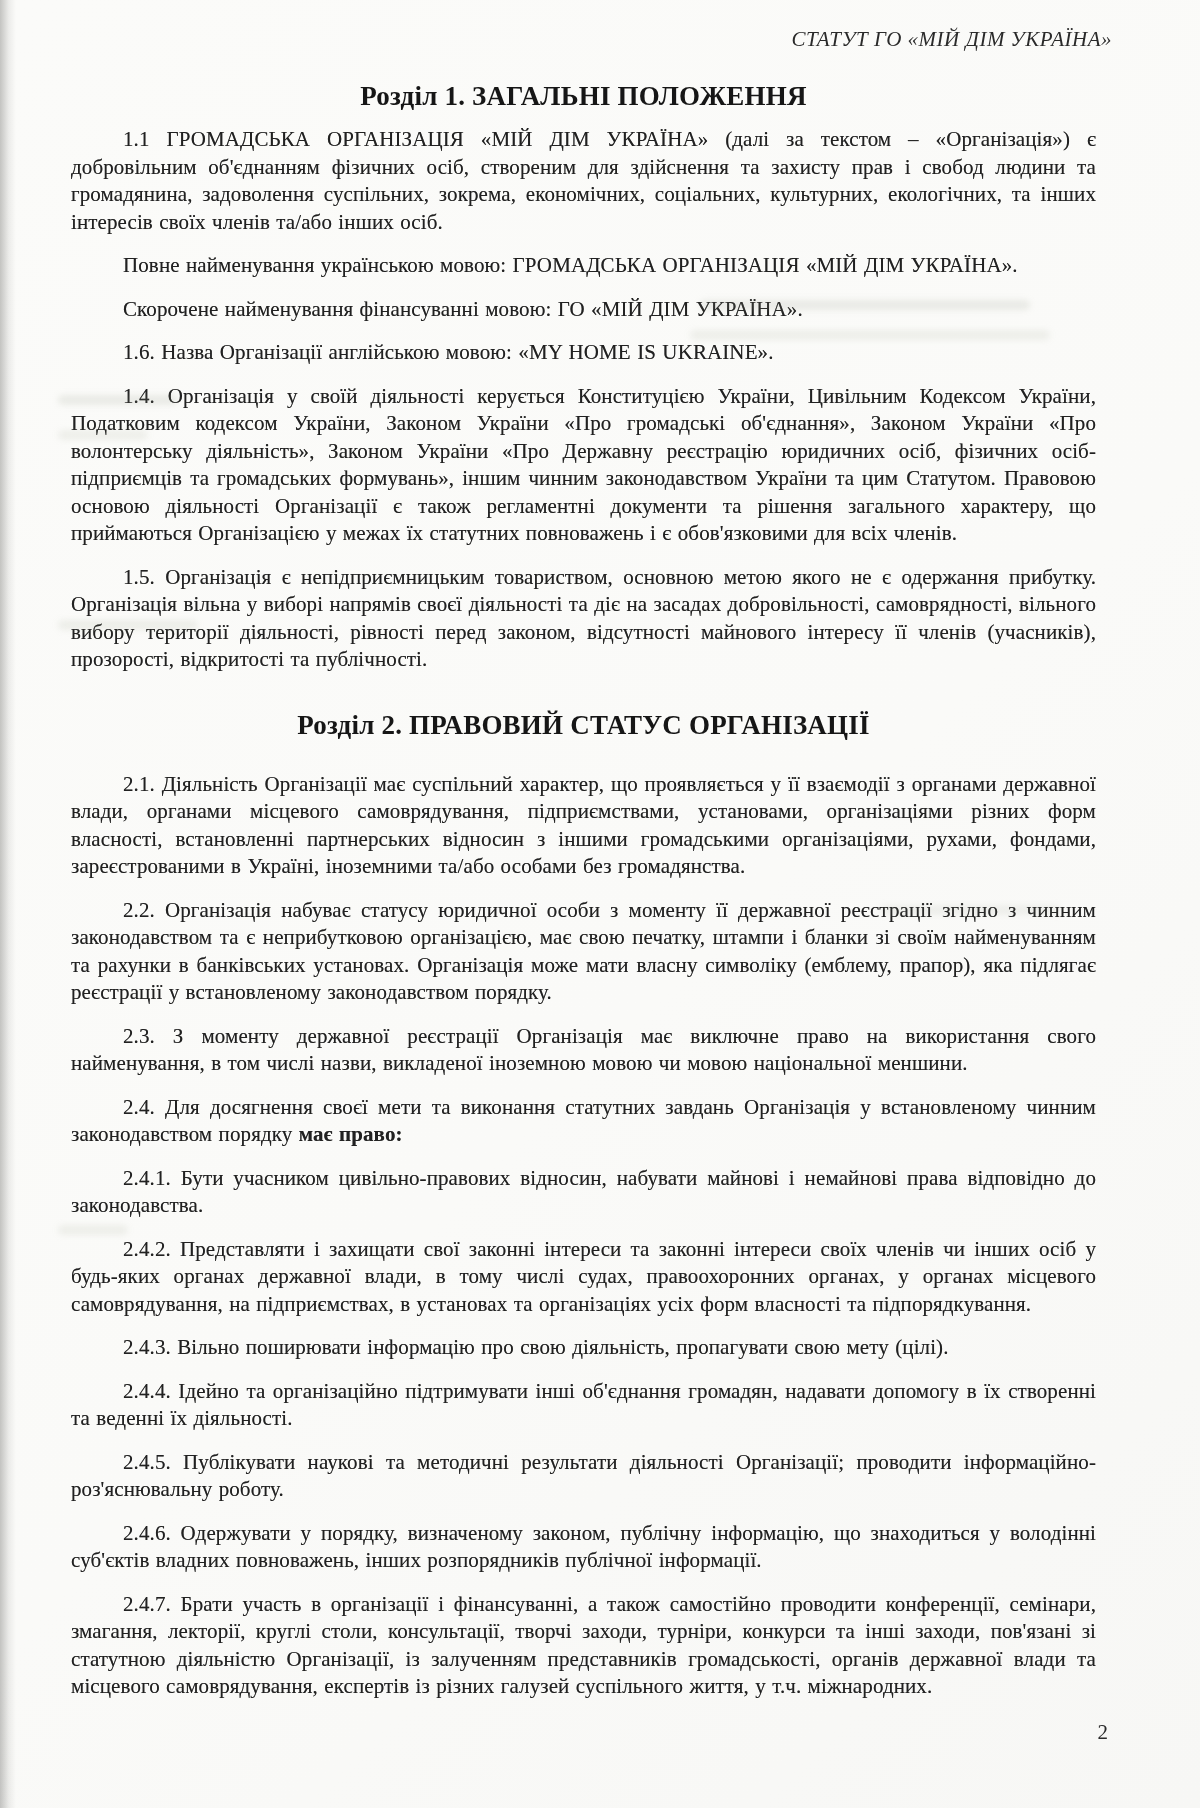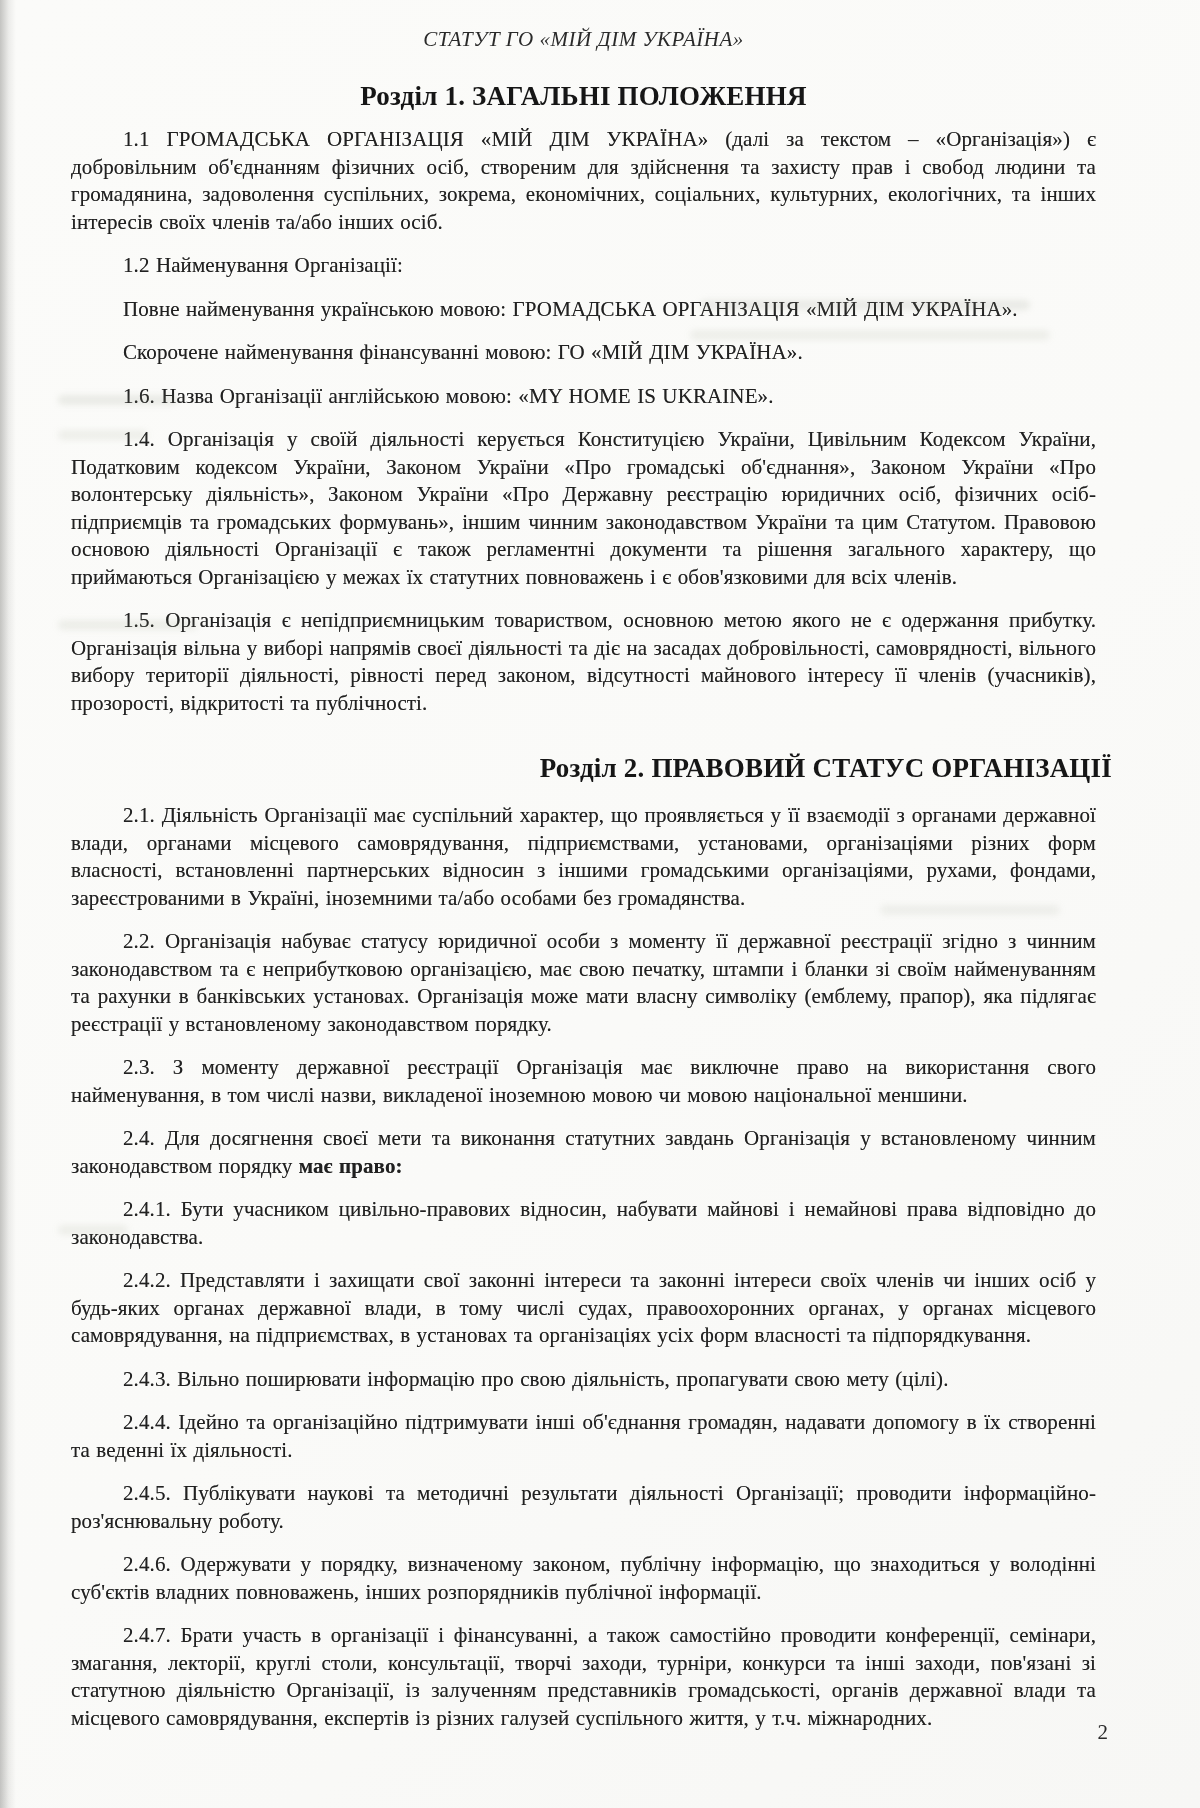--- a/index.html
+++ b/index.html
@@ -28,37 +28,37 @@
   }
   .a1 { left: 700px; top: 300px;  width: 330px; height: 10px; }
   .a2 { left: 690px; top: 330px;  width: 360px; height: 10px; background: rgba(150,158,134,0.12); }
   .a3 { left: 58px;  top: 395px;  width: 120px; height: 10px; }
   .a4 { left: 58px;  top: 430px;  width: 90px;  height: 10px; background: rgba(150,158,134,0.12); }
   .a5 { left: 58px;  top: 620px;  width: 140px; height: 10px; background: rgba(150,158,134,0.13); }
   .a6 { left: 880px; top: 905px;  width: 180px; height: 10px; background: rgba(150,158,134,0.11); }
   .a7 { left: 58px;  top: 1225px; width: 70px;  height: 10px; background: rgba(150,158,134,0.12); }
 
   .running-header {
-    text-align: center;
+    text-align: right;
     font-style: italic;
     font-size: 21px;
     line-height: 26px;
     letter-spacing: 0.5px;
     color: #2a2a2a;
   }
   .section-heading {
     text-align: center;
     font-weight: bold;
     font-size: 27px;
     line-height: 28px;
     letter-spacing: 0.2px;
     color: #161616;
   }
   .heading-1 { margin: 30px 0 10px 0; }
-  .heading-2 { margin: 37px 0 20px 0; text-align: right; }
+  .heading-2 { margin: 37px 0 32px 0; }
 
   .para {
     margin: 16px;
     text-align: justify;
     text-indent: 52px;
     font-size: 21px;
     line-height: 27.5px;
     letter-spacing: 0.1px;
     word-spacing: 1px;
     text-shadow: 0 0 0.6px rgba(40,40,40,0.5);
@@ -88,21 +88,20 @@
   <div class="artifact a5"></div>
   <div class="artifact a6"></div>
   <div class="artifact a7"></div>
 
   <div class="running-header">СТАТУТ ГО «МІЙ ДІМ УКРАЇНА»</div>
 
   <section>
     <h2 class="section-heading heading-1">Розділ 1. ЗАГАЛЬНІ ПОЛОЖЕННЯ</h2>
     <div class="paragraphs loose">
         <p class="para"><span>1.1  ГРОМАДСЬКА ОРГАНІЗАЦІЯ «МІЙ ДІМ УКРАЇНА» (далі за текстом – «Організація») є добровільним об'єднанням фізичних осіб, створеним для здійснення та захисту прав і свобод людини та громадянина, задоволення суспільних, зокрема, економічних, соціальних, культурних, екологічних, та інших інтересів своїх членів та/або інших осіб.</span></p>
-        <p class="para"><span>1.2  Найменування Організації:</span></p>
         <p class="para"><span>Повне найменування українською мовою: ГРОМАДСЬКА ОРГАНІЗАЦІЯ «МІЙ ДІМ УКРАЇНА».</span></p>
         <p class="para"><span>Скорочене найменування фінансуванні мовою: ГО «МІЙ ДІМ УКРАЇНА».</span></p>
         <p class="para"><span>1.6. Назва Організації англійською мовою: «MY HOME IS UKRAINE».</span></p>
         <p class="para"><span>1.4. Організація у своїй діяльності керується Конституцією України, Цивільним Кодексом України, Податковим кодексом України, Законом України «Про громадські об'єднання», Законом України «Про волонтерську діяльність», Законом України «Про Державну реєстрацію юридичних осіб, фізичних осіб-підприємців та громадських формувань», іншим чинним законодавством України та цим Статутом. Правовою основою діяльності Організації є також регламентні документи та рішення загального характеру, що приймаються Організацією у межах їх статутних повноважень і є обов'язковими для всіх членів.</span></p>
         <p class="para"><span>1.5. Організація є непідприємницьким товариством, основною метою якого не є одержання прибутку. Організація вільна у виборі напрямів своєї діяльності та діє на засадах добровільності, самоврядності, вільного вибору території діяльності, рівності перед законом, відсутності майнового інтересу її членів (учасників), прозорості, відкритості та публічності.</span></p>
       </div>
   </section>
 
   <section>
     <h2 class="section-heading heading-2">Розділ 2. ПРАВОВИЙ СТАТУС ОРГАНІЗАЦІЇ</h2>

